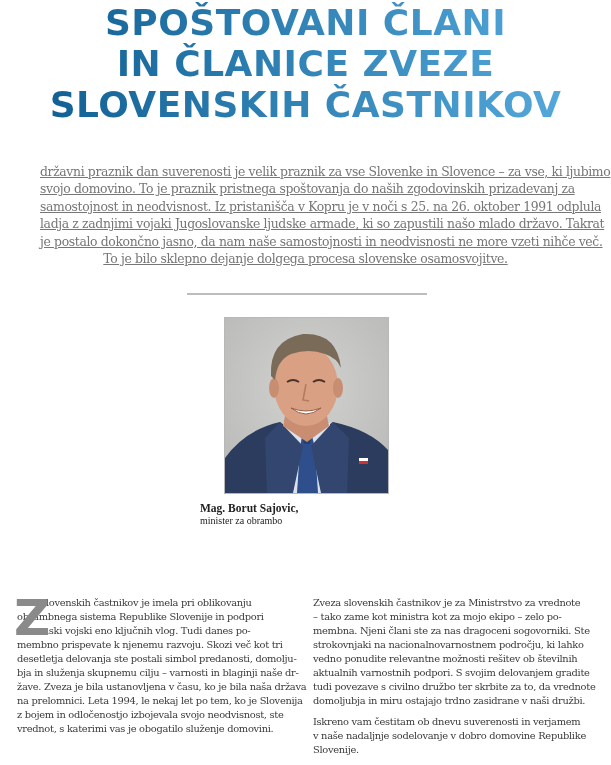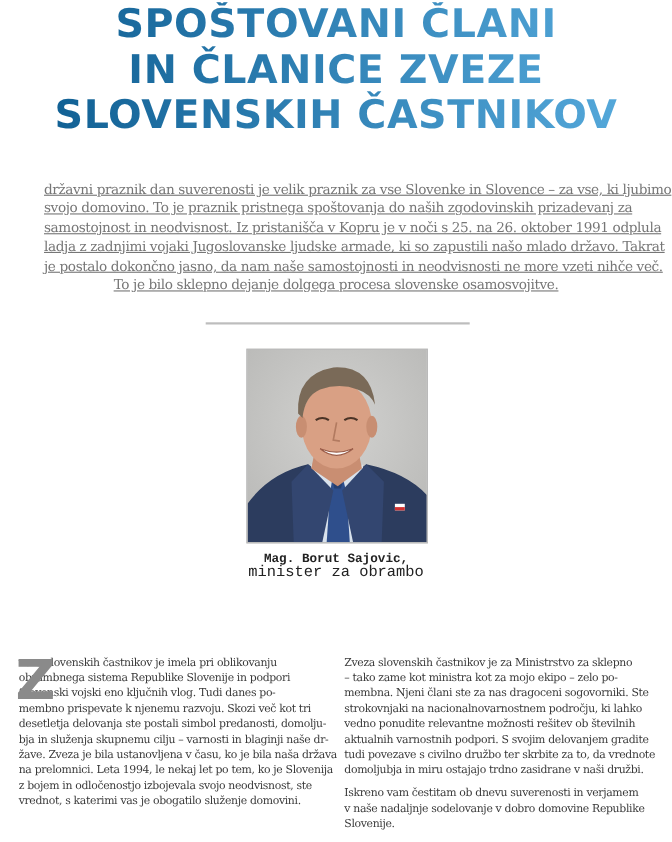--- a/index.html
+++ b/index.html
@@ -35,25 +35,25 @@
     position: absolute; left: 187px; top: 293px; width: 240px; height: 2px;
     background: #bdbdbd;
   }
 
   .photo {
     position: absolute; left: 224px; top: 317px; width: 165px; height: 177px;
     background: #c9c9c7; overflow: hidden;
     border: 1px solid #b8b8b8; box-sizing: border-box;
   }
   .caption {
-    position: absolute; left: 200px; top: 502px; width: 211px; text-align: center;
-    font-family: Liberation Mono, monospace; color: #222;
+    position: absolute; left: 200px; top: 502px; width: 211px; text-align: left;
+    font-family: Liberation Serif, serif; color: #222;
   }
   .caption .name { font-weight: bold; font-size: 11.5px; line-height: 13px; display: block; }
-  .caption .role { font-size: 14px; line-height: 12px; display: block; }
+  .caption .role { font-size: 10px; line-height: 12px; display: block; }
 
   .col {
     position: absolute; top: 596px;
     font-family: "DejaVu Serif", serif;
     font-size: 9.9px;
     line-height: 14px;
     color: #3a3a3a;
     letter-spacing: -0.3px;
   }
   .col span.l { display: block; white-space: nowrap; }
@@ -141,21 +141,21 @@
   <span class="l">desetletja delovanja ste postali simbol predanosti, domolju-</span>
   <span class="l">bja in služenja skupnemu cilju – varnosti in blaginji naše dr-</span>
   <span class="l">žave. Zveza je bila ustanovljena v času, ko je bila naša država</span>
   <span class="l">na prelomnici. Leta 1994, le nekaj let po tem, ko je Slovenija</span>
   <span class="l">z bojem in odločenostjo izbojevala svojo neodvisnost, ste</span>
   <span class="l">vrednot, s katerimi vas je obogatilo služenje domovini.</span>
 </div>
 
 <div class="col col-right">
   <div>
-    <span class="l">Zveza slovenskih častnikov je za Ministrstvo za sklepno</span>
+    <span class="l">Zveza slovenskih častnikov je za Ministrstvo za vrednote</span>
     <span class="l">– tako zame kot ministra kot za mojo ekipo – zelo po-</span>
     <span class="l">membna. Njeni člani ste za nas dragoceni sogovorniki. Ste</span>
     <span class="l">strokovnjaki na nacionalnovarnostnem področju, ki lahko</span>
     <span class="l">vedno ponudite relevantne možnosti rešitev ob številnih</span>
     <span class="l">aktualnih varnostnih podpori. S svojim delovanjem gradite</span>
     <span class="l">tudi povezave s civilno družbo ter skrbite za to, da vrednote</span>
     <span class="l">domoljubja in miru ostajajo trdno zasidrane v naši družbi.</span>
   </div>
   <div class="para-gap"></div>
   <div>

